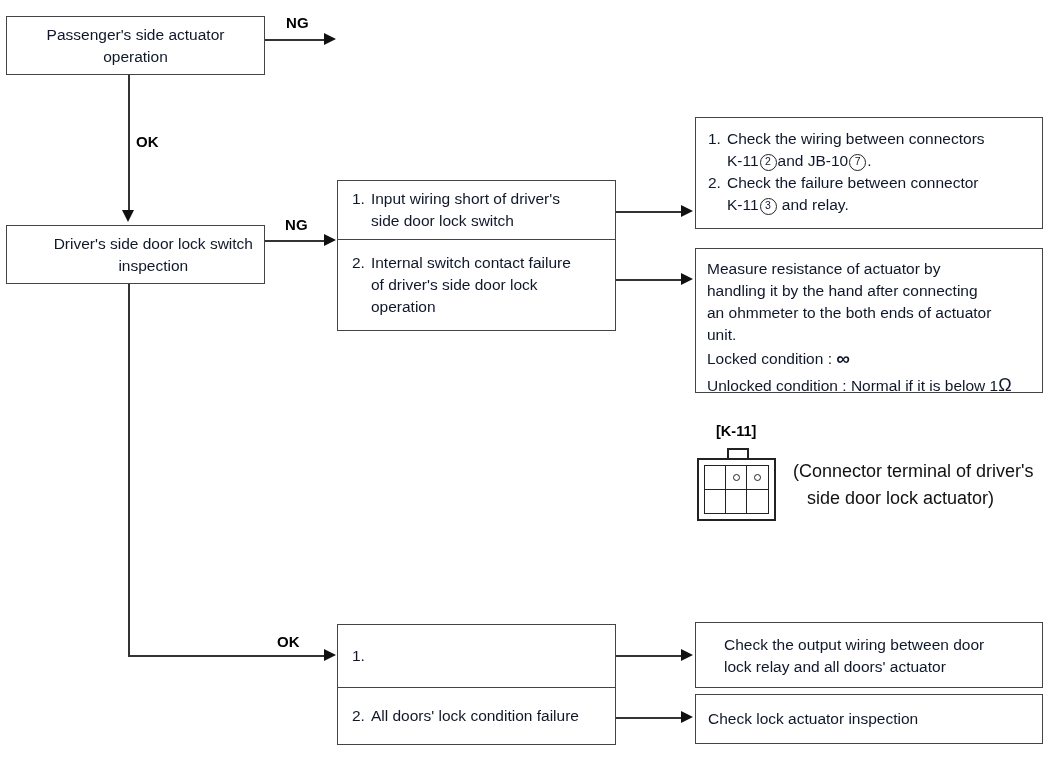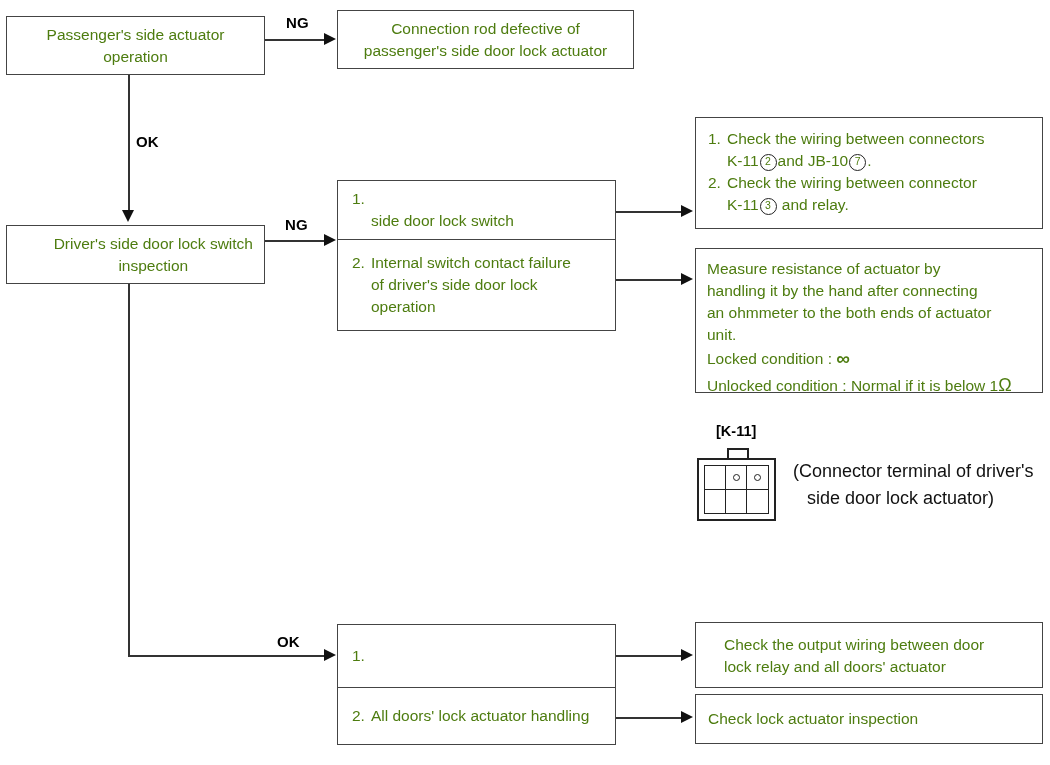--- a/index.html
+++ b/index.html
@@ -20,21 +20,21 @@
     overflow: hidden;
   }
   
   .box {
     position: absolute;
     box-sizing: border-box;
     border: 1.6px solid #444444;
     background: #ffffff;
     font-size: 15.5px;
     line-height: 1.42;
-    color: #4d7c0f;
+    color: #0f172a;
   }
   .box .pad {
     padding: 8px 11px;
   }
   .box.center {
     display: flex;
     align-items: center;
     justify-content: center;
     text-align: center;
   }
@@ -191,26 +191,20 @@
 
 <div id="canvas">
 
   <div class="box center" style="left:6px; top:16px; width:259px; height:59px;">
     <div class="pad">
       <div>Passenger's side actuator</div>
       <div>operation</div>
     </div>
   </div>
 
-  <div class="box center" style="left:337px; top:10px; width:297px; height:59px;">
-    <div class="pad">
-      <div>Connection rod defective of</div>
-      <div>passenger's side door lock actuator</div>
-    </div>
-  </div>
 
   <div class="hline" style="left:265px; top:39px; width:60px;"></div>
   <div class="arrow right" style="left:324px; top:33px;"></div>
   <div class="edge-label" style="left:286px; top:14px;">NG</div>
 
   <div class="vline" style="left:128px; top:75px; height:138px;"></div>
   <div class="arrow down" style="left:122px; top:210px;"></div>
   <div class="edge-label" style="left:136px; top:133px;">OK</div>
 
   <div class="box center" style="left:6px; top:225px; width:259px; height:59px;justify-content:flex-end;">
@@ -222,21 +216,21 @@
 
   <div class="hline" style="left:265px; top:240px; width:60px;"></div>
   <div class="arrow right" style="left:324px; top:234px;"></div>
   <div class="edge-label" style="left:285px; top:216px;">NG</div>
 
   <div class="box" style="left:337px; top:180px; width:279px; height:151px;">
     <div class="cell" style="top:0; height:58px;">
       <div class="inner numline">
         <span class="n">1.</span>
         <span class="t">
-          <br>
+          <span>Input wiring short of driver's</span><br>
           <span>side door lock switch</span>
         </span>
       </div>
     </div>
     <div class="cell divided" style="top:58px; height:90px;">
       <div class="inner numline">
         <span class="n">2.</span>
         <span class="t">
           <span>Internal switch contact failure</span><br>
           <span>of driver's side door lock</span><br>
@@ -257,21 +251,21 @@
       <div class="numline">
         <span class="n">1.</span>
         <span class="t">
           <span>Check the wiring between connectors</span><br>
           <span>K-11</span><span class="circnum">2</span><span>and JB-10</span><span class="circnum">7</span><span>.</span>
         </span>
       </div>
       <div class="numline">
         <span class="n">2.</span>
         <span class="t">
-          <span>Check the wiring between connector</span><br>
+          <span>Check the failure between connector</span><br>
           <span>K-11</span><span class="circnum">3</span><span> and relay.</span>
         </span>
       </div>
     </div>
   </div>
 
   <div class="box" style="left:695px; top:248px; width:348px; height:145px;">
     <div class="pad" style="padding:9px 11px;">
       <div>Measure resistance of actuator by</div>
       <div>handling it by the hand after connecting</div>
@@ -319,21 +313,21 @@
 
   <div class="box" style="left:337px; top:624px; width:279px; height:121px;">
     <div class="cell" style="top:0; height:62px;">
       <div class="inner numline">
         <span class="n">1.</span>
       </div>
     </div>
     <div class="cell divided" style="top:62px; height:56px;">
       <div class="inner numline">
         <span class="n">2.</span>
-        <span class="t">All doors' lock actuator handling</span>
+        <span class="t">All doors' lock condition failure</span>
       </div>
     </div>
   </div>
 
   <div class="hline" style="left:616px; top:655px; width:66px;"></div>
   <div class="arrow right" style="left:681px; top:649px;"></div>
 
   <div class="hline" style="left:616px; top:717px; width:66px;"></div>
   <div class="arrow right" style="left:681px; top:711px;"></div>
 

